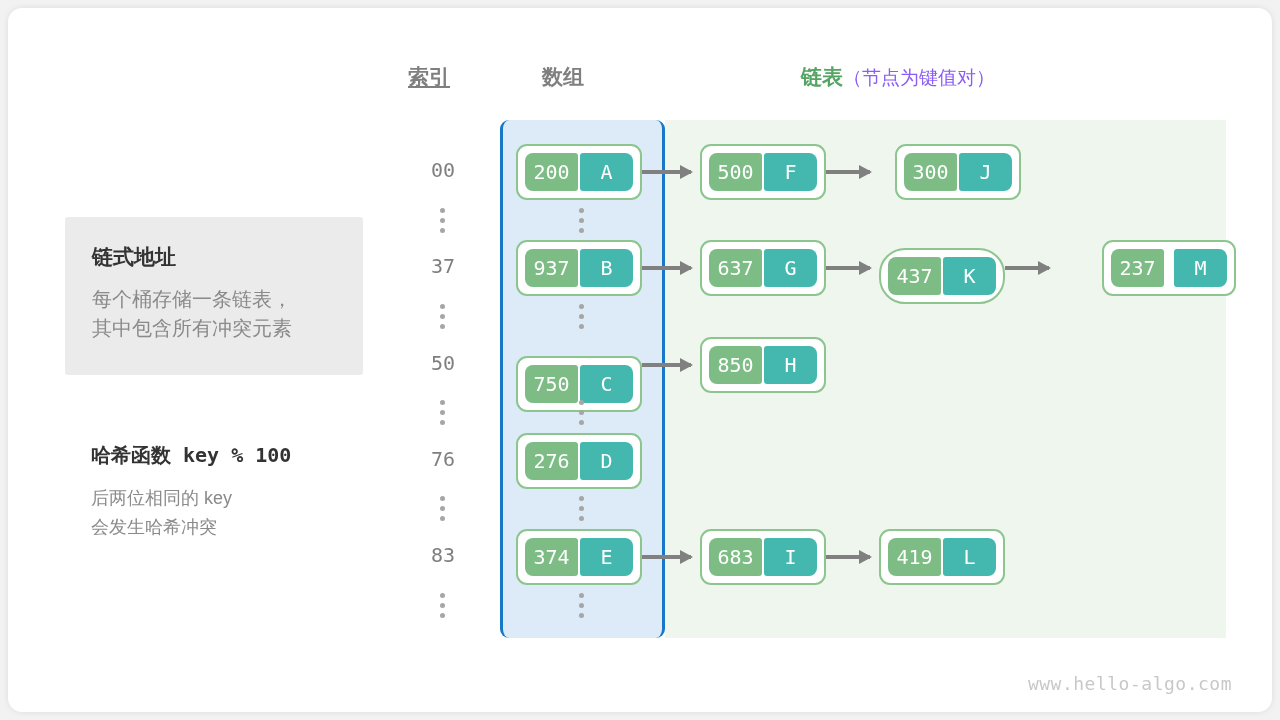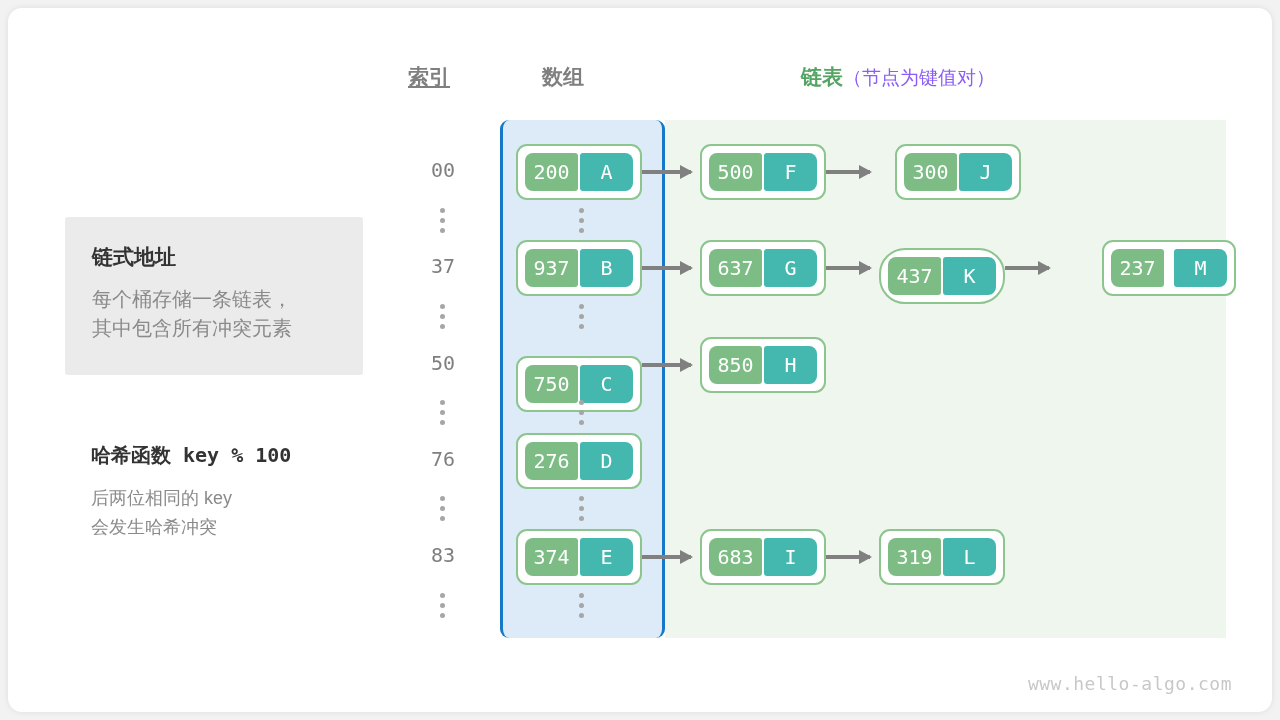--- a/index.html
+++ b/index.html
@@ -166,21 +166,21 @@
         <div class="half key">374</div>
         <div class="half val">E</div>
       </div>
       <div class="arrow" style="left: 634px; top: 547px; width: 49px;"></div>
       <div class="node" style="left: 692px; top: 521px;">
         <div class="half key">683</div>
         <div class="half val">I</div>
       </div>
       <div class="arrow" style="left: 818px; top: 547px; width: 44px;"></div>
       <div class="node" style="left: 871px; top: 521px;">
-        <div class="half key">319</div>
+        <div class="half key">419</div>
         <div class="half val">L</div>
       </div>
       <div class="vdots" style="left: 571px; top: 200px;">
         <i></i>
         <i></i>
         <i></i>
       </div>
       <div class="vdots" style="left: 571px; top: 296px;">
         <i></i>
         <i></i>

